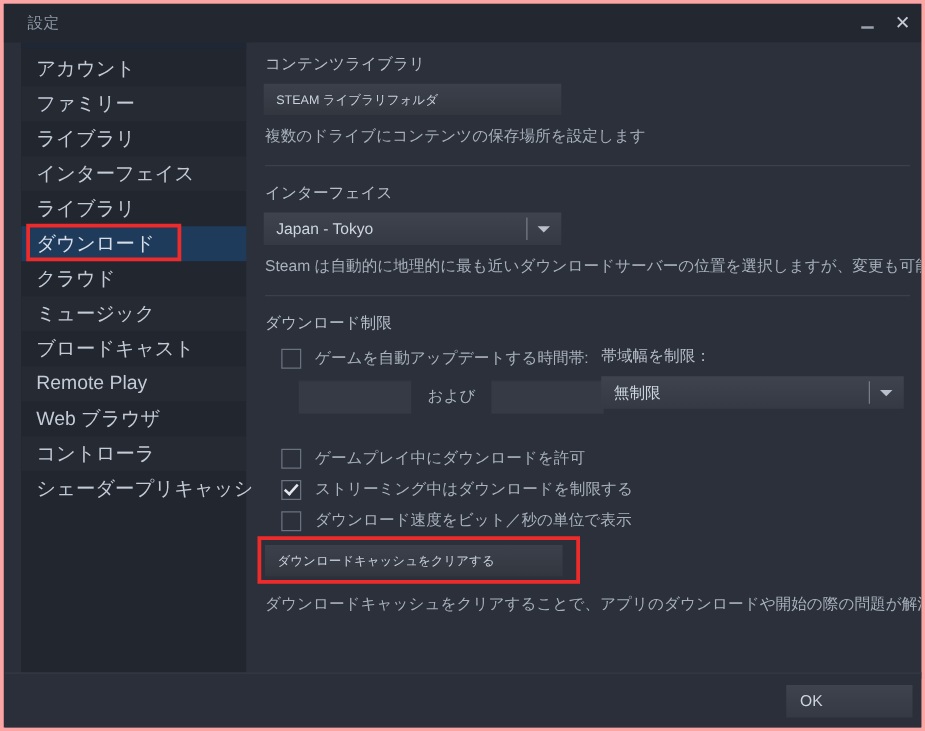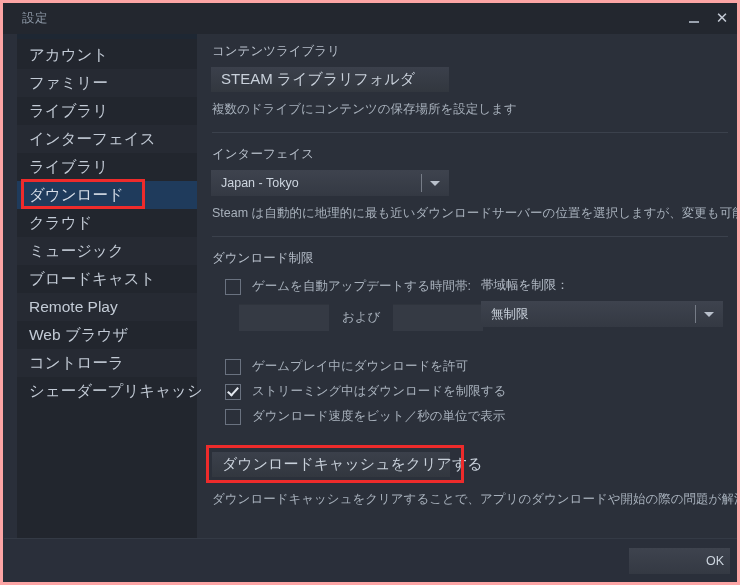--- a/index.html
+++ b/index.html
@@ -159,21 +159,21 @@
   }
 
   
   .flat-btn {
     display: block;
     width: 238px;
     height: 25px;
     background: linear-gradient(to bottom, #3b404b 0%, #32373f 100%);
     border: none;
     color: #c9d1db;
-    font-size: 15px;
+    font-size: 10px;
     font-family: inherit;
     text-align: left;
     padding: 0 0 0 10px;
     box-sizing: border-box;
     cursor: default;
     white-space: nowrap;
   }
 
   
   .dropdown {
@@ -319,21 +319,21 @@
     gap: 9px;
   }
   .footer-btn {
     width: 101px;
     height: 26px;
     background: linear-gradient(to bottom, #3e434e 0%, #343943 100%);
     border: none;
     color: #cdd5df;
     font-size: 12.5px;
     font-family: inherit;
-    text-align: right;
+    text-align: left;
     padding-left: 11px;
     box-sizing: border-box;
     cursor: default;
     white-space: nowrap;
   }
 </style>
 </head>
 <body>
 
 <div class="window">
@@ -446,21 +446,21 @@
           <div class="cb-row">
             <div class="cb-box checked"></div>
             <div class="cb-label">ストリーミング中はダウンロードを制限する</div>
           </div>
           <div class="cb-row">
             <div class="cb-box"></div>
             <div class="cb-label">ダウンロード速度をビット／秒の単位で表示</div>
           </div>
         </div>
 
-      <div style="margin-top:23px">
+      <div style="margin-top:7px">
         <div class="cache-wrap">
           <button class="flat-btn">ダウンロードキャッシュをクリアする</button>
           <div class="hl-box"></div>
         </div>
         <div class="cache-note">ダウンロードキャッシュをクリアすることで、アプリのダウンロードや開始の際の問題が解決する場合があります。</div>
       </div>
 
     </div>
   </div>
 

